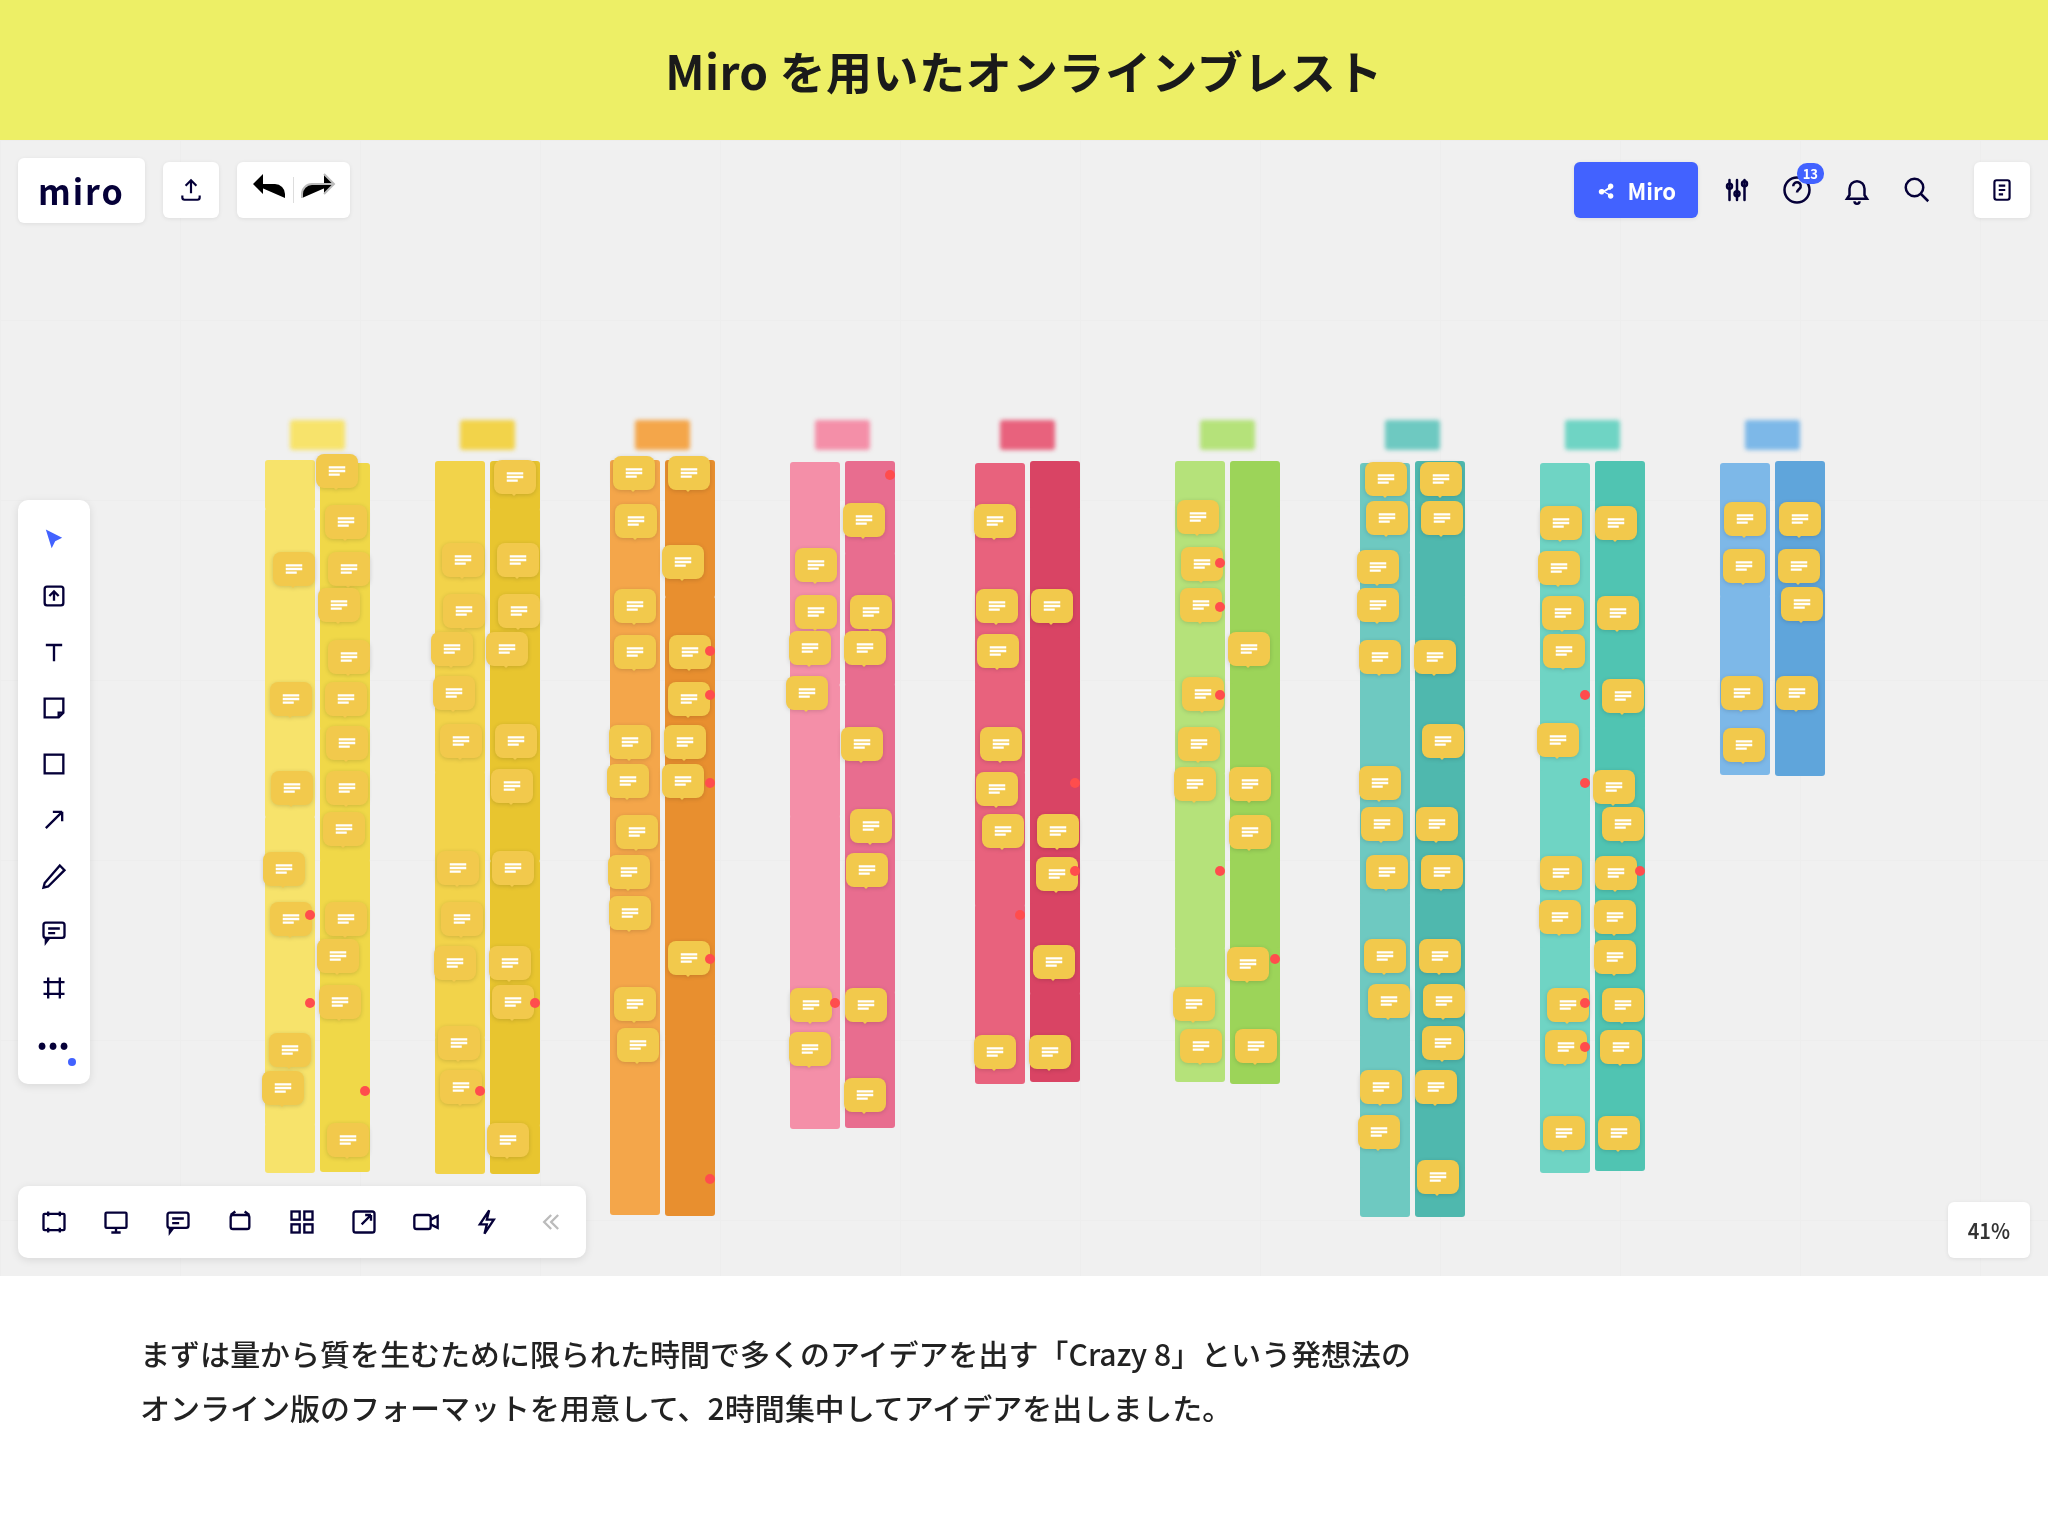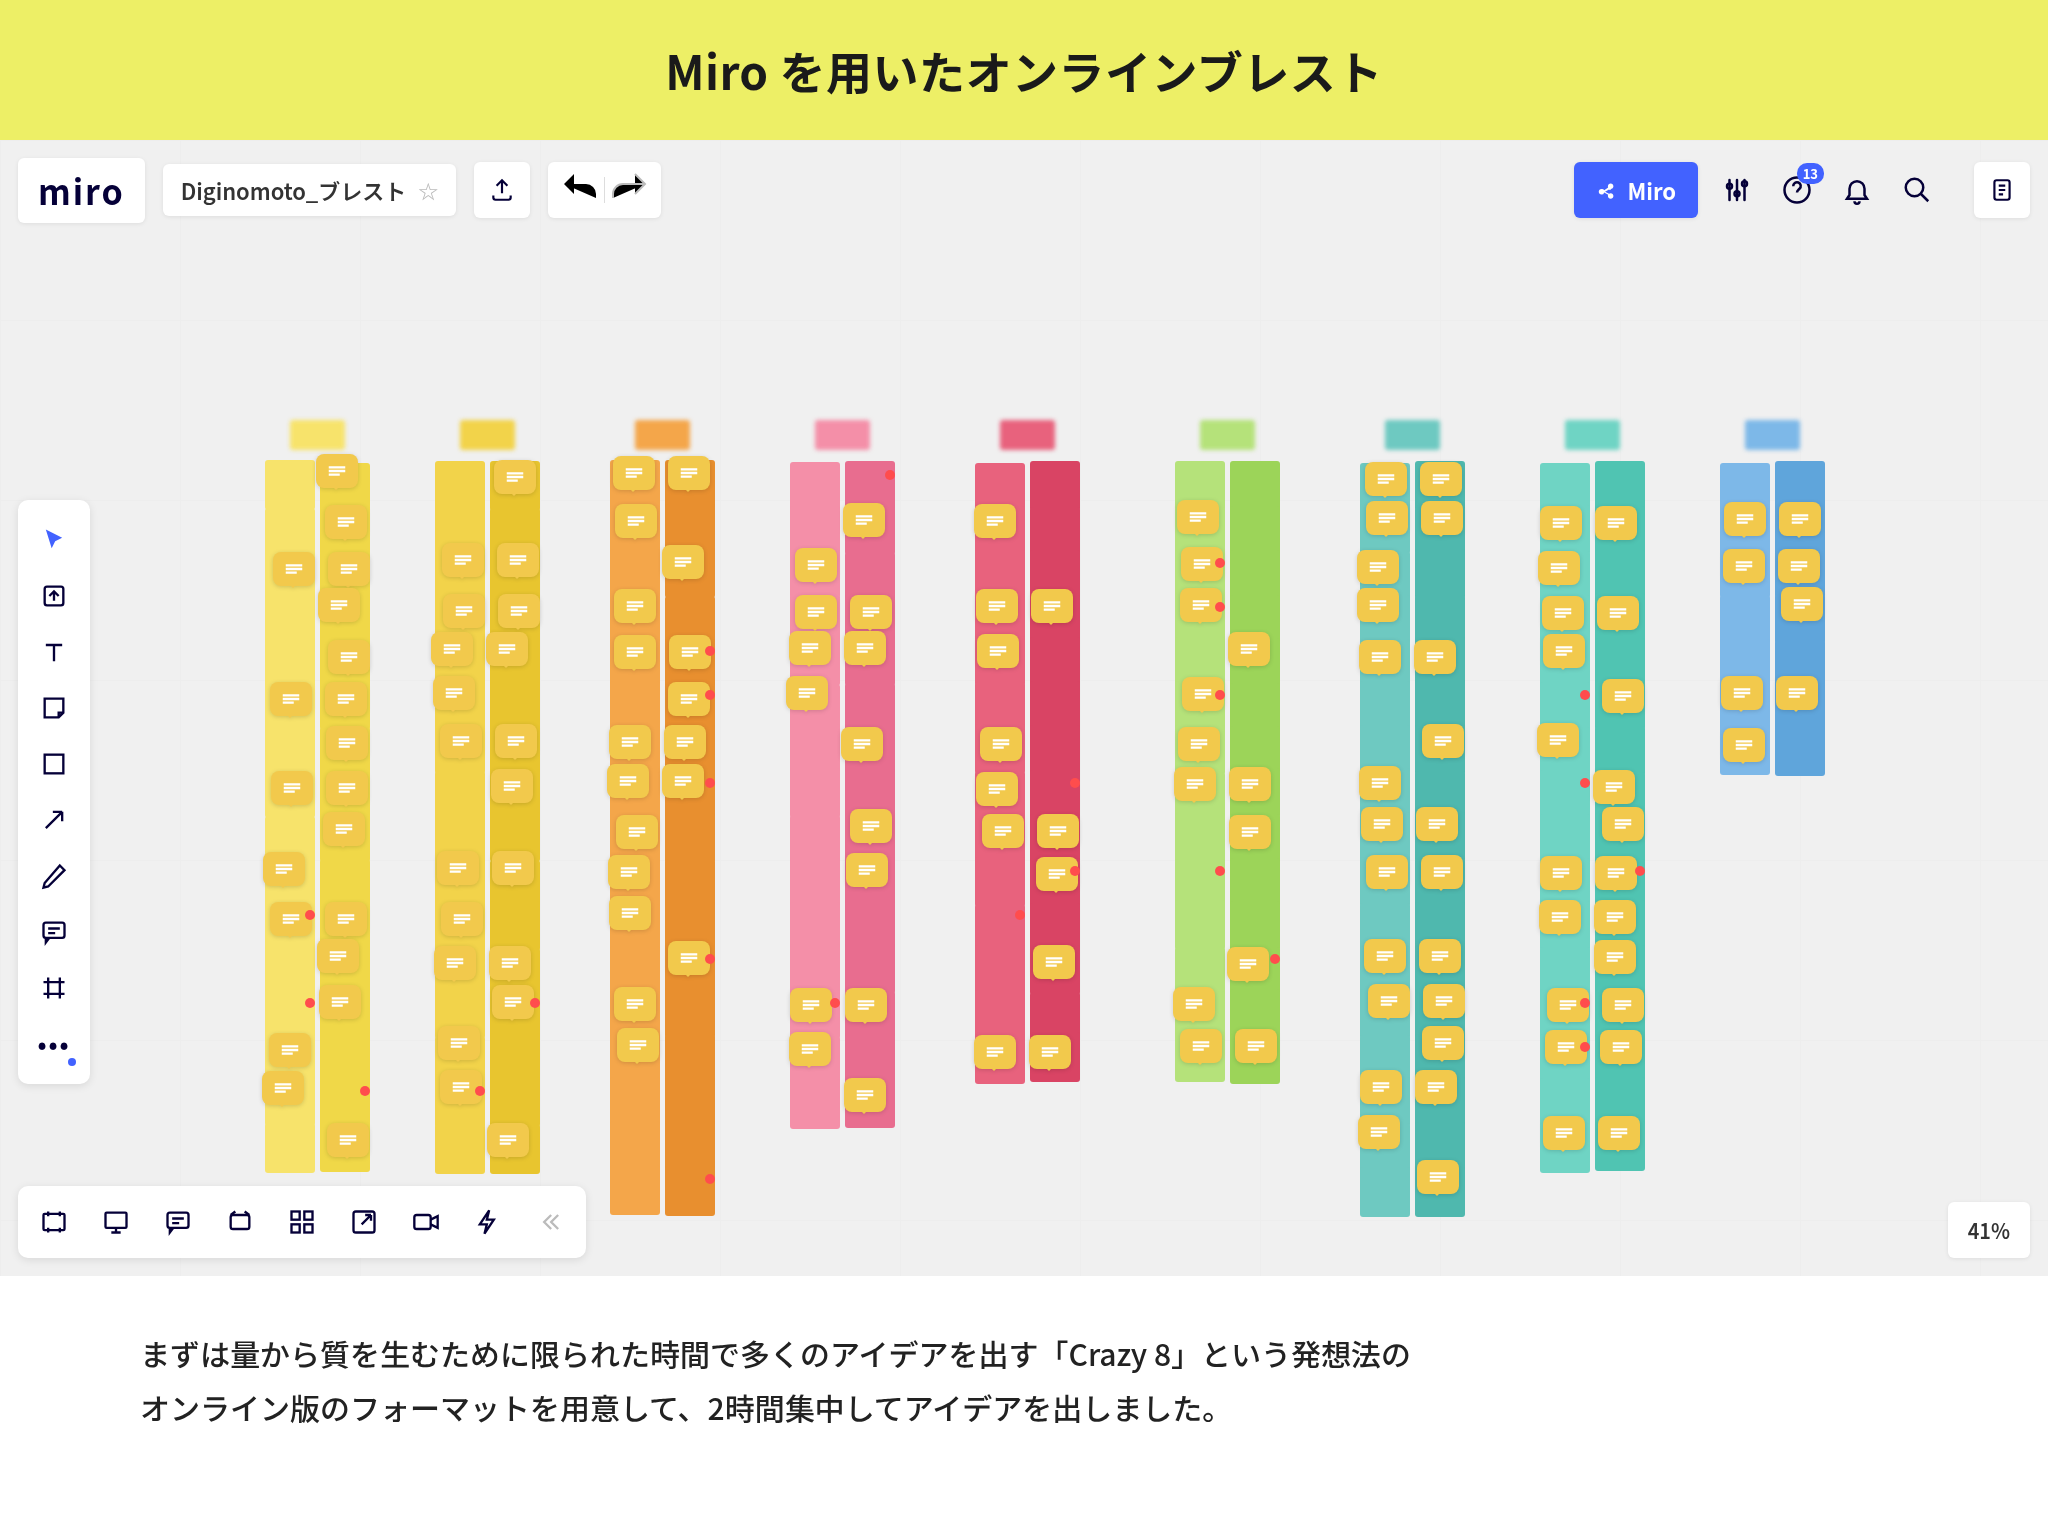--- a/index.html
+++ b/index.html
@@ -53,24 +53,20 @@
 
 <div class="banner">
   <div class="banner-title">Miro を用いたオンラインブレスト</div>
 </div>
 
 <div class="app">
   <div class="grid"></div>
 
   <div class="topbar">
     <div class="logo">miro</div>
-    <div class="board-chip">
-      <span>Diginomoto_ブレスト</span>
-      <span class="star">☆</span>
-    </div>
     <div class="icon-chip">
       <svg viewBox="0 0 24 24">
           <path d="M12 3v12M7 8l5-5 5 5M4 17v2a2 2 0 002 2h12a2 2 0 002-2v-2"></path>
         </svg>
     </div>
     <div class="undo-chip">
       <div class="ub">
           <svg viewBox="0 0 24 24">
             <path d="M9 14l-5-5 5-5M4 9h11a5 5 0 015 5v2"></path>
           </svg>

